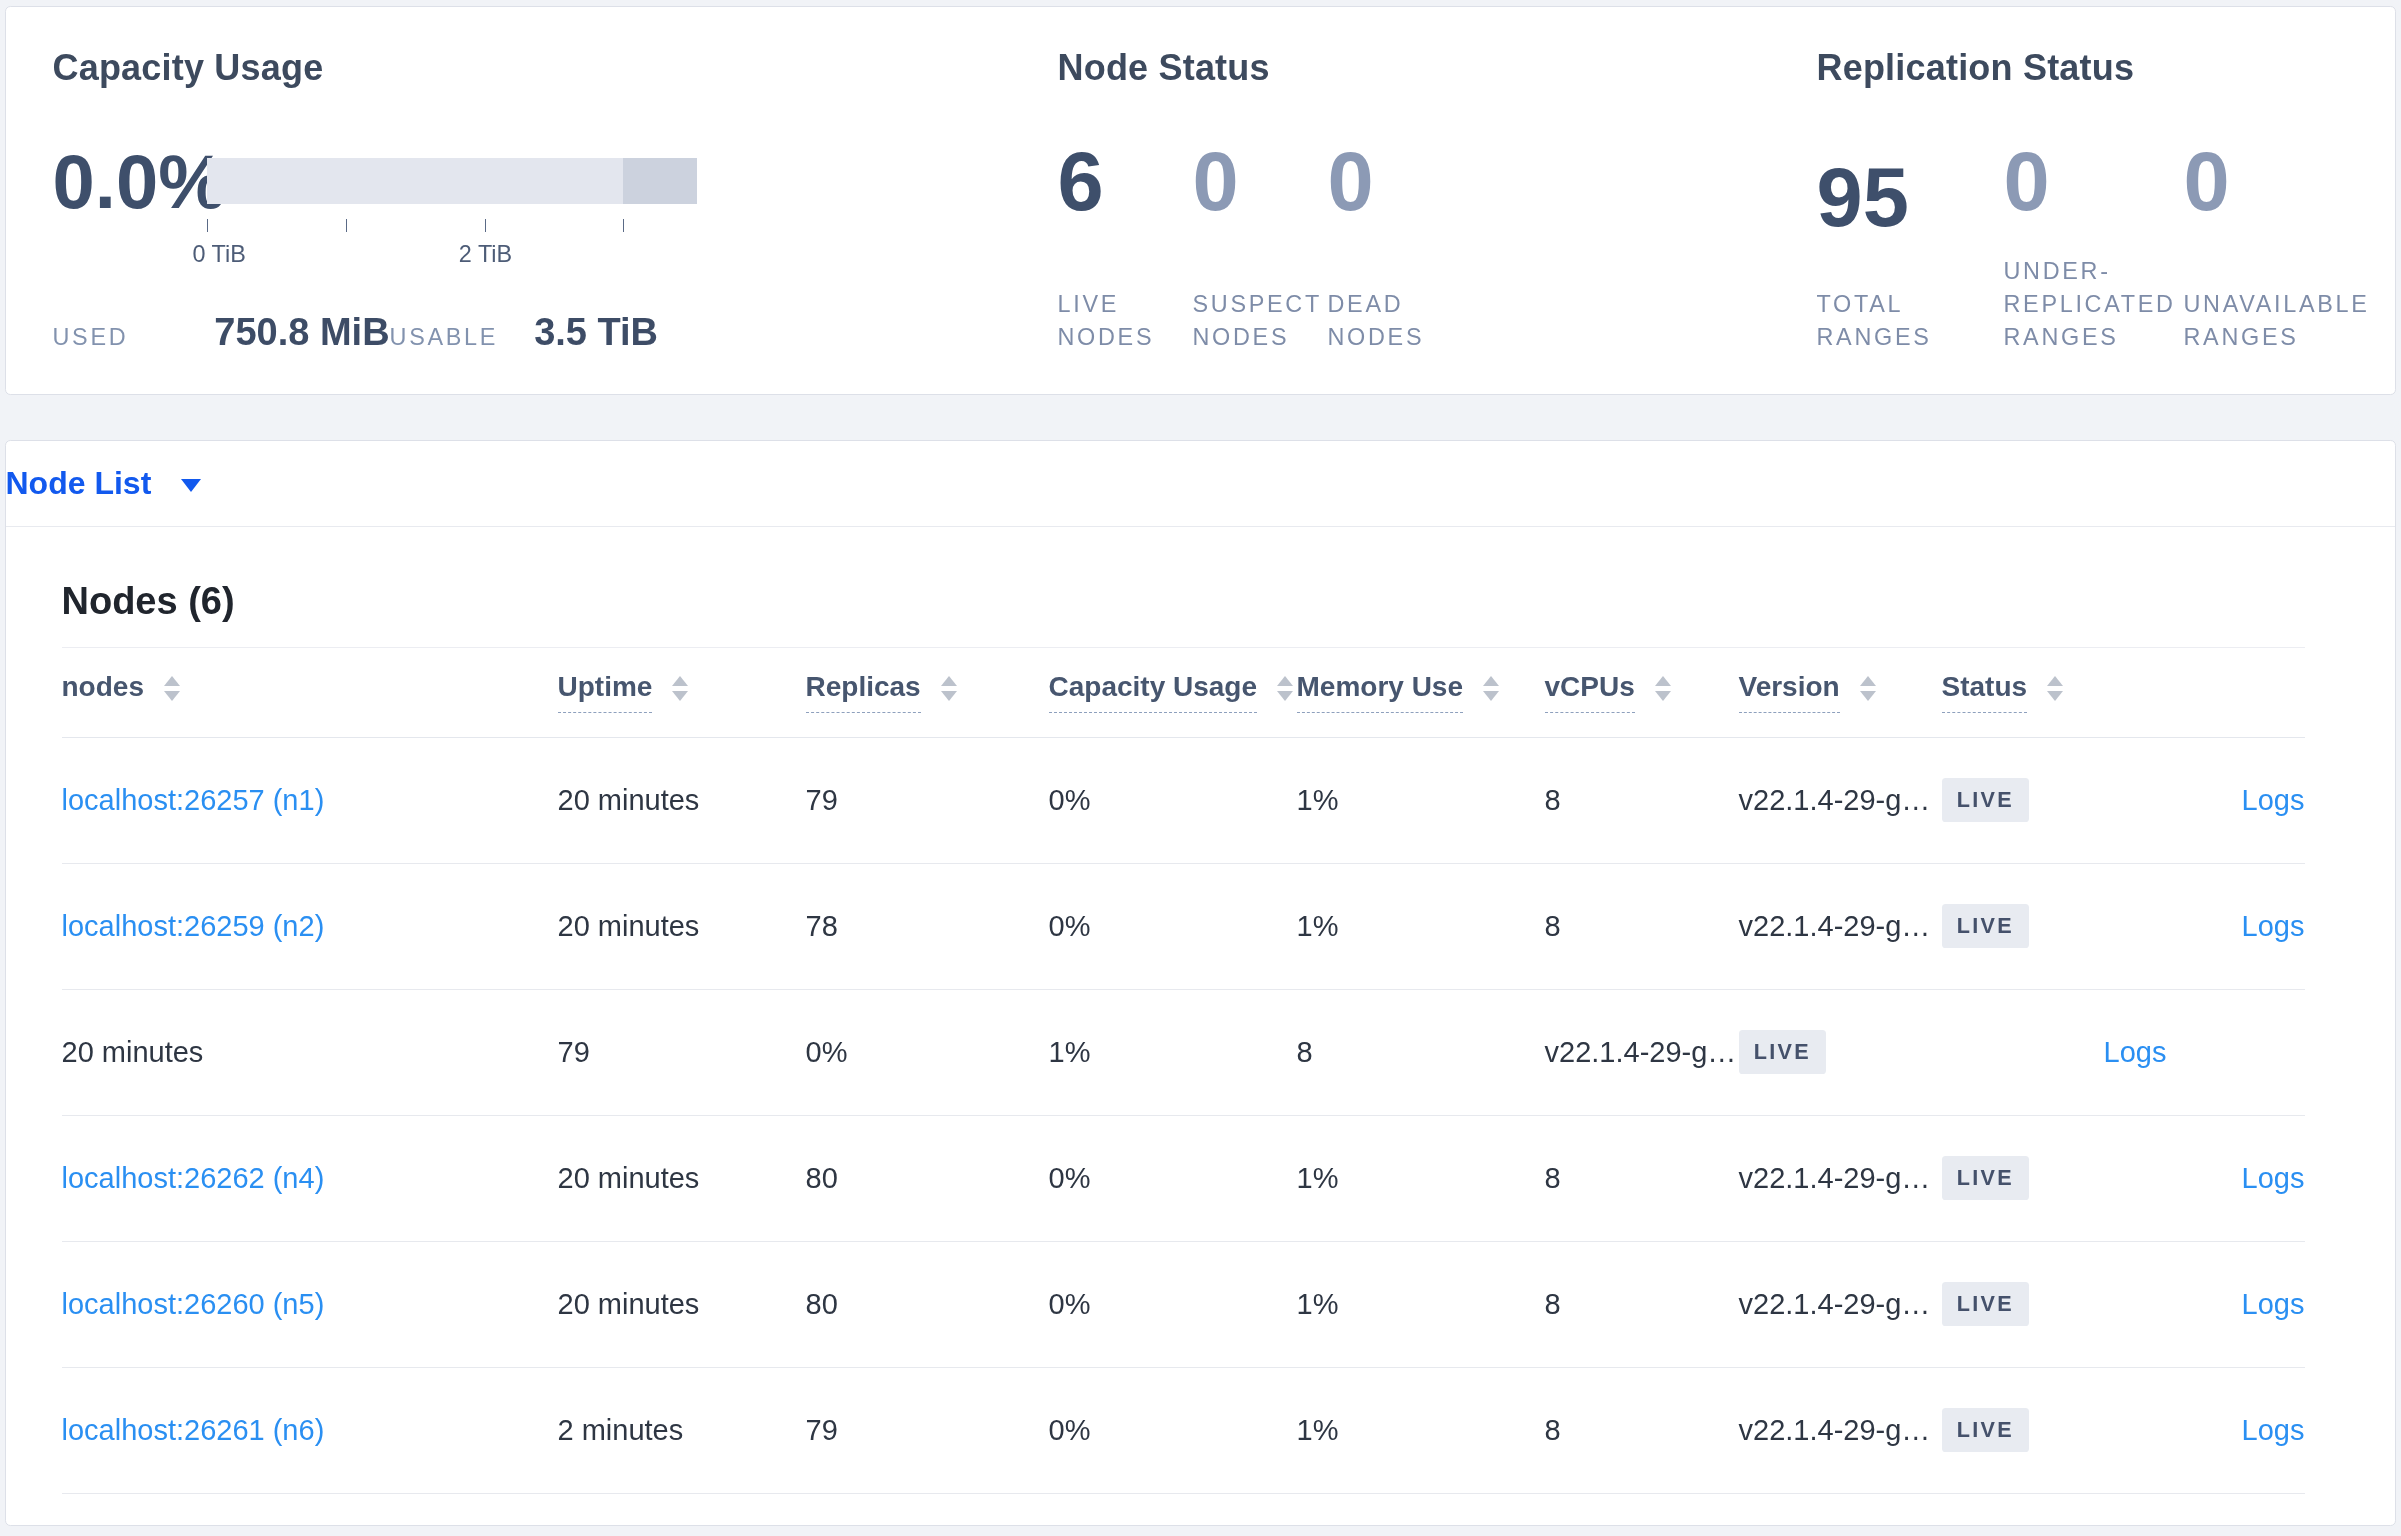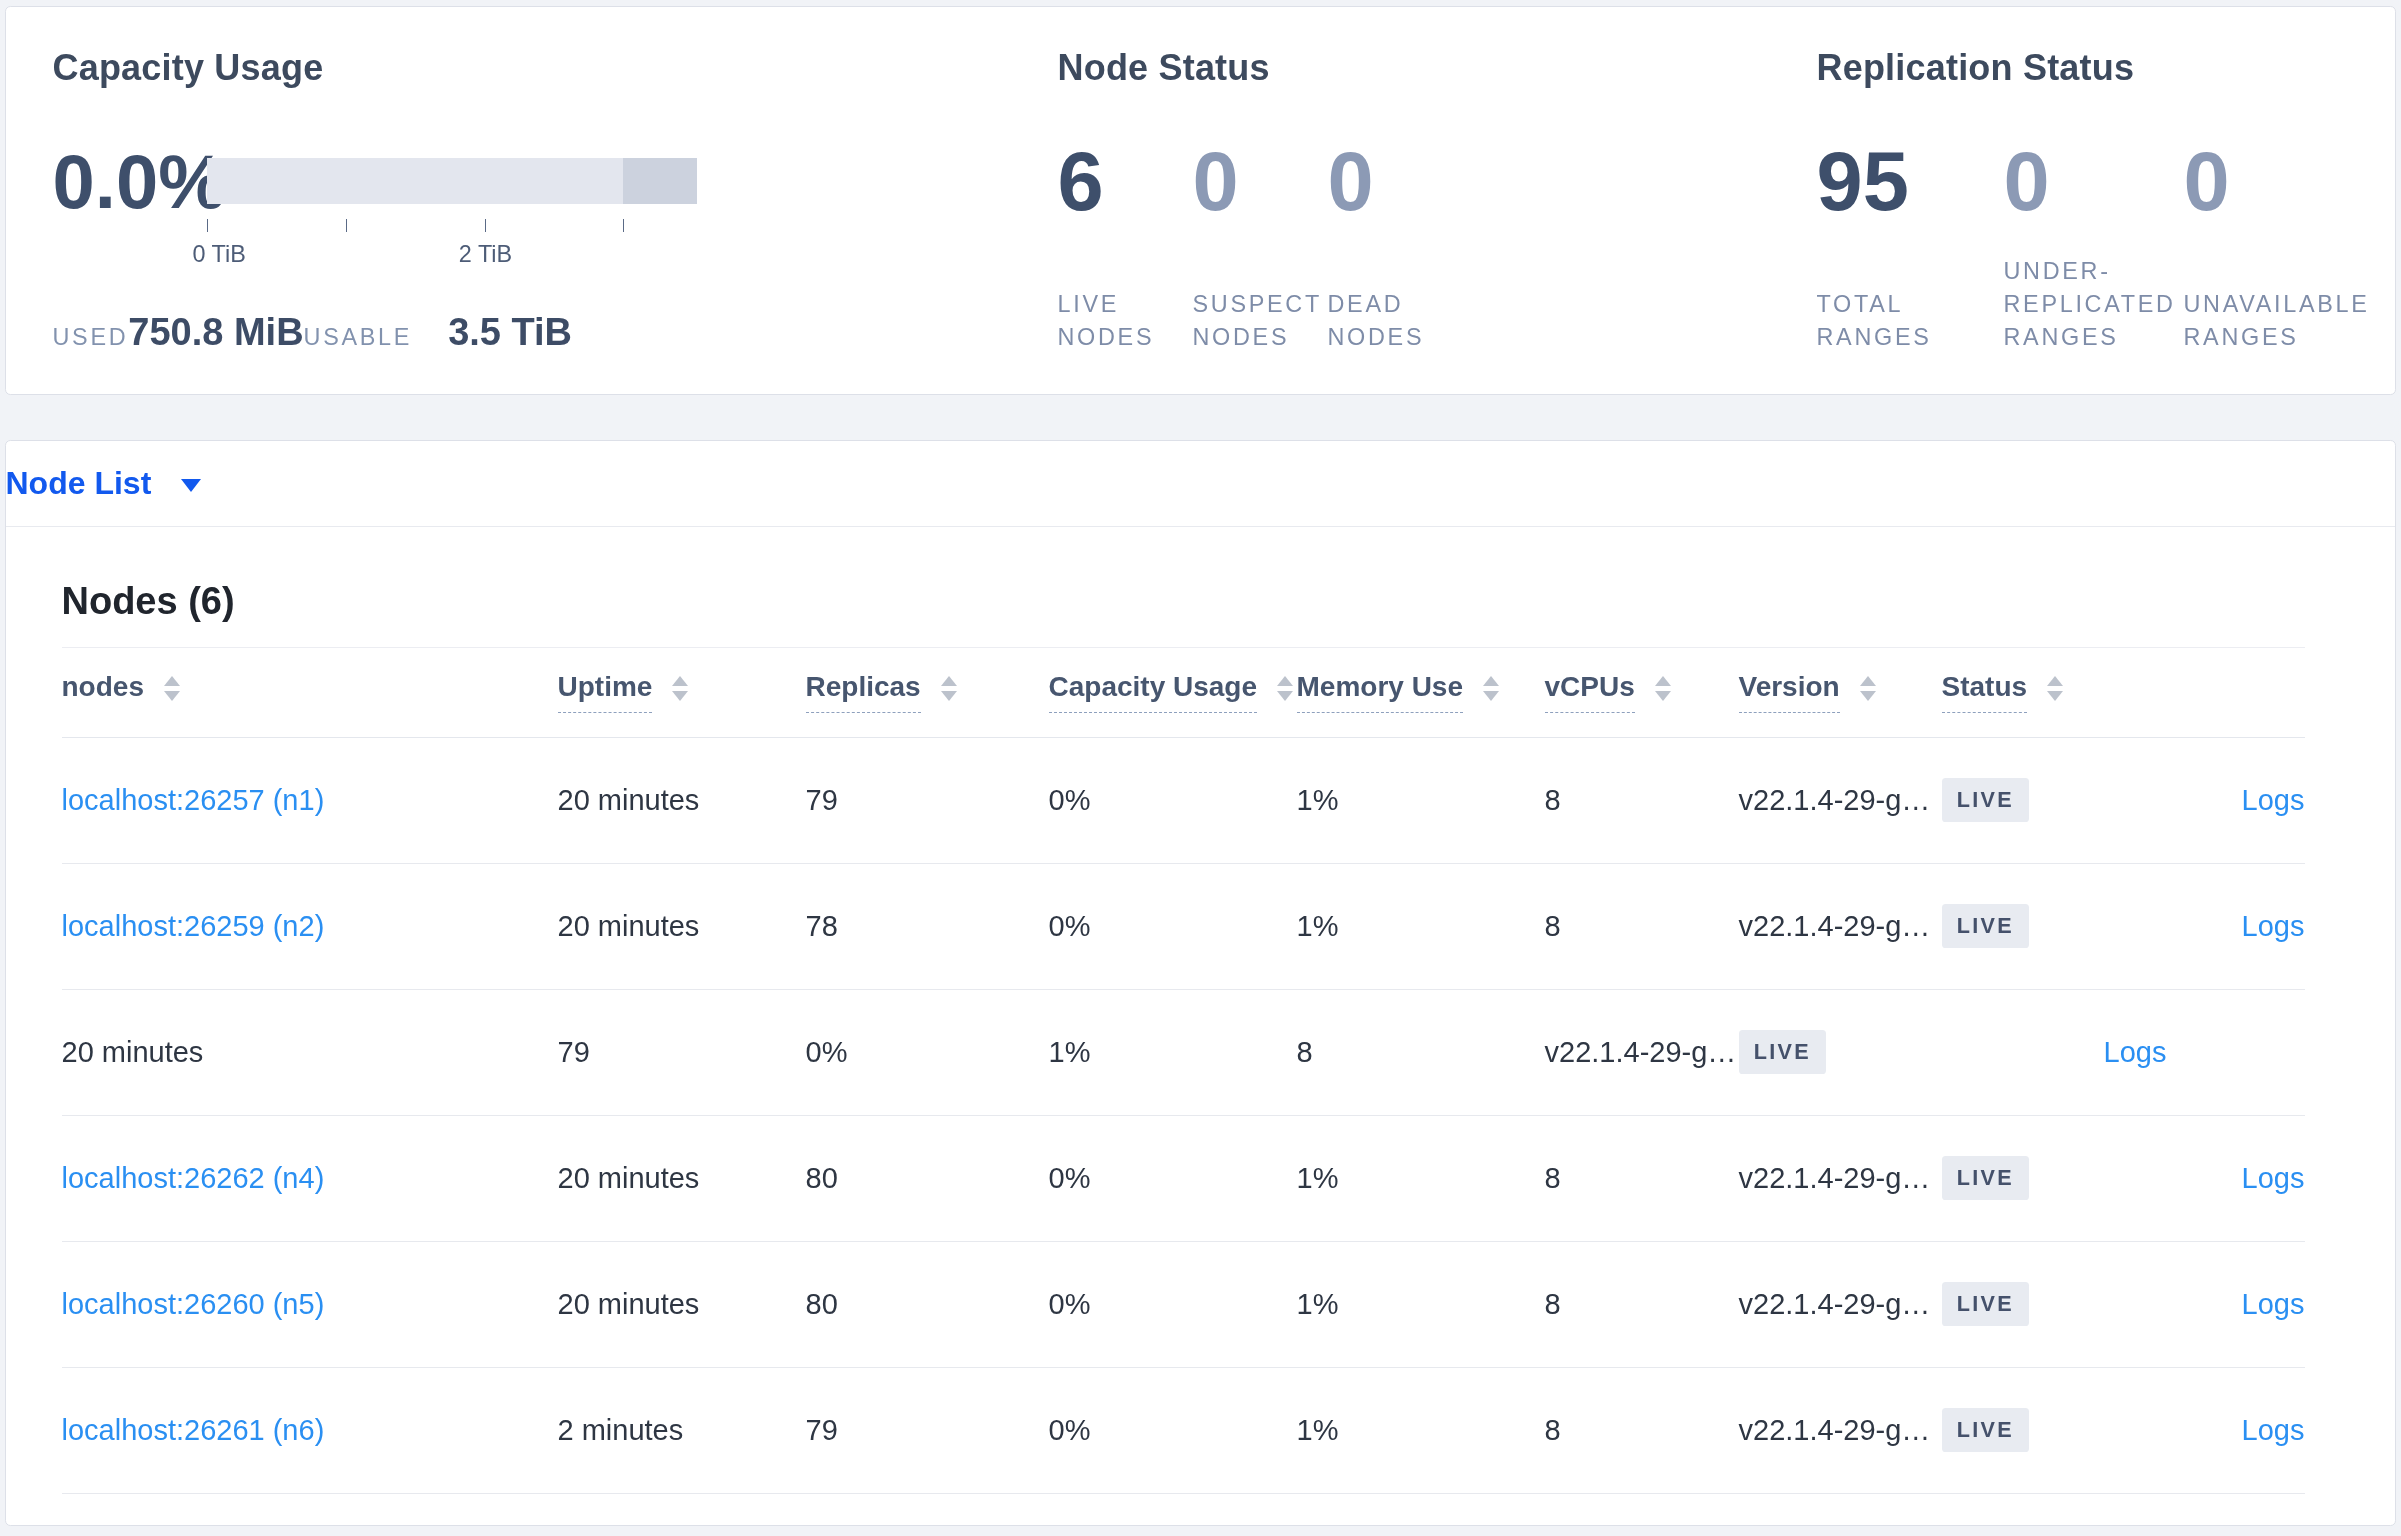--- a/index.html
+++ b/index.html
@@ -30,34 +30,34 @@
   }
   .metric-row { position:absolute; top:133px; left:0; display:flex; }
   .metric-num { font-size:83px; font-weight:700; line-height:1; color:#3e4f6b; }
   .metric-num.muted { color:#8c9ab5; }
   .label-row { position:absolute; bottom:40px; left:0; display:flex; align-items:flex-end; }
   .stat-label {
     font-size:23.4px; letter-spacing:2.7px; color:#7e8ca8; line-height:1.42;
   }
   .col-n  { width:135px; }
   .col-n3 { width:153px; }
-  .col-r1 { width:187px; }
+  .col-r1 { width:187px;margin-top:16px; }
   .col-r2 { width:180px; }
   .col-r3 { width:216px; }
   
   .cap-percent { position:absolute; top:137px; left:0; font-size:76px; font-weight:700; color:#3e4f6b; line-height:1; }
   .cap-barwrap { position:absolute; left:154px; top:151px; width:490px;text-decoration:underline; }
   .cap-bar { position:relative; width:490px; height:46px; background:#e3e6ee; overflow:hidden; }
   .cap-bar-dark { position:absolute; right:0; top:0; height:100%; width:74px; background:#ccd2de; }
   .cap-tick { position:absolute; top:61px; width:1.8px; height:12.6px; background:#5a6a86; }
   .cap-ticklabel { position:absolute; top:83px; transform:translateX(-50%); font-size:23.4px; color:#4d5c77; white-space:nowrap; }
   .cap-usage { position:absolute; bottom:40px; left:0; display:flex; align-items:baseline; white-space:nowrap; }
   .kv-label { font-size:23.4px; letter-spacing:2.7px; color:#8292ae; }
   .kv-value { font-size:38px; font-weight:700; color:#3d4c66; }
-  .g95 { } .g30 { } .g40 { margin-left:36px; }
+  .g95 { margin-left:86px; } .g30 { } .g40 { margin-left:36px; }
   
   .table-card { top:440px; height:1086px; }
   .nodelist-bar {
     height:86px; display:flex; align-items:center; 
     border-bottom:0.9px solid #e8eaef; cursor:pointer;
   }
   .nodelist-label { font-size:32px; font-weight:700; color:#1259ee; }
   .caret {
     width:0; height:0; margin-left:30px; margin-top:3.6px;
     border-left:10px solid transparent; border-right:10px solid transparent;

